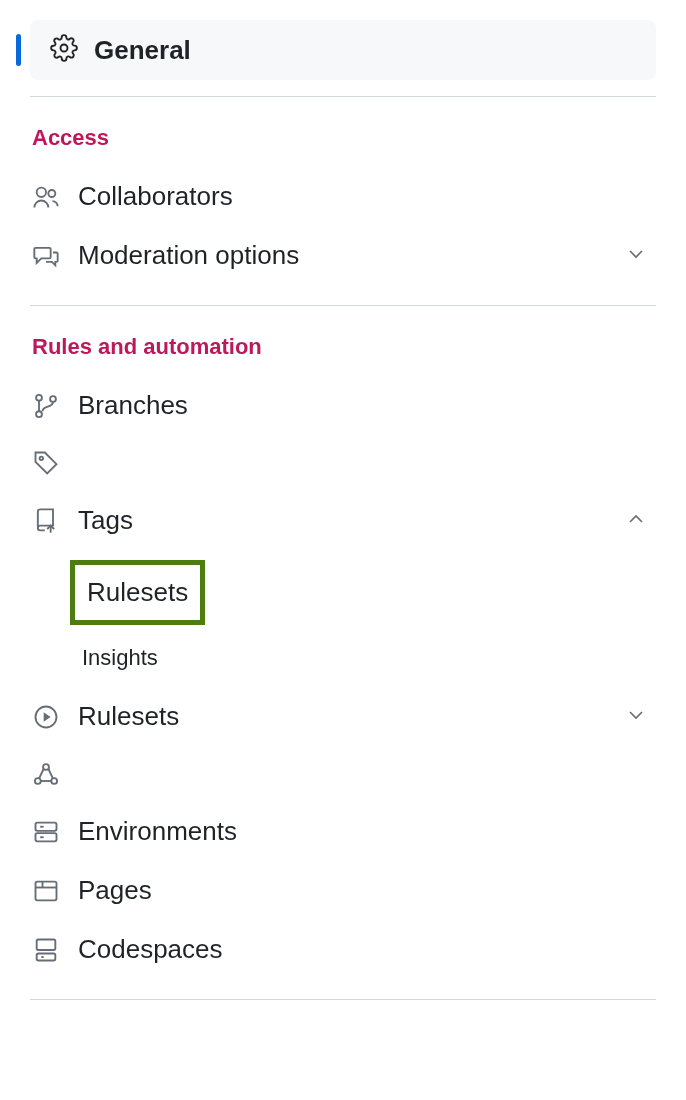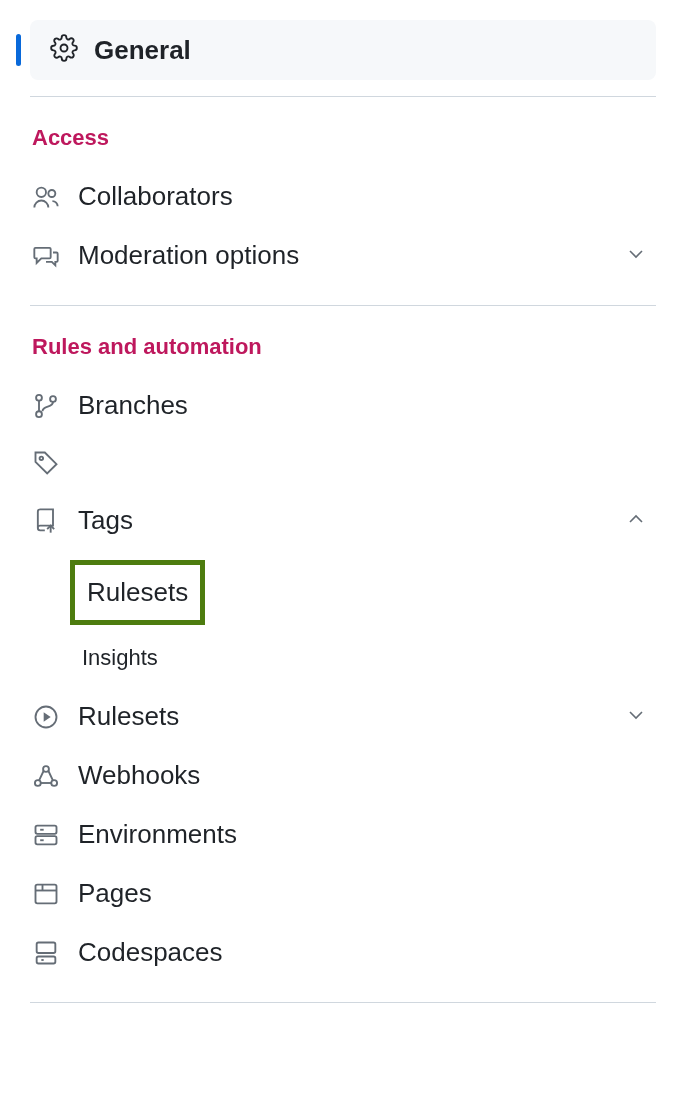--- a/index.html
+++ b/index.html
@@ -228,21 +228,20 @@
     <span class="icon">
       <svg width="28" height="28" viewBox="0 0 24 24">
         <circle cx="12" cy="6" r="2.5"></circle>
         <circle cx="5" cy="18" r="2.5"></circle>
         <circle cx="19" cy="18" r="2.5"></circle>
         <path d="M10 7.5 L6 16"></path>
         <path d="M14 7.5 L18 16"></path>
         <path d="M7.5 18 L16.5 18"></path>
       </svg>
     </span>
-    <span class="label">Webhooks</span>
   </div>
 
   <div class="nav-item">
     <span class="icon">
       <svg width="28" height="28" viewBox="0 0 24 24">
         <rect x="3" y="4" width="18" height="7" rx="1.5"></rect>
         <rect x="3" y="13" width="18" height="7" rx="1.5"></rect>
         <line x1="7" y1="7.5" x2="10" y2="7.5"></line>
         <line x1="7" y1="16.5" x2="10" y2="16.5"></line>
       </svg>

